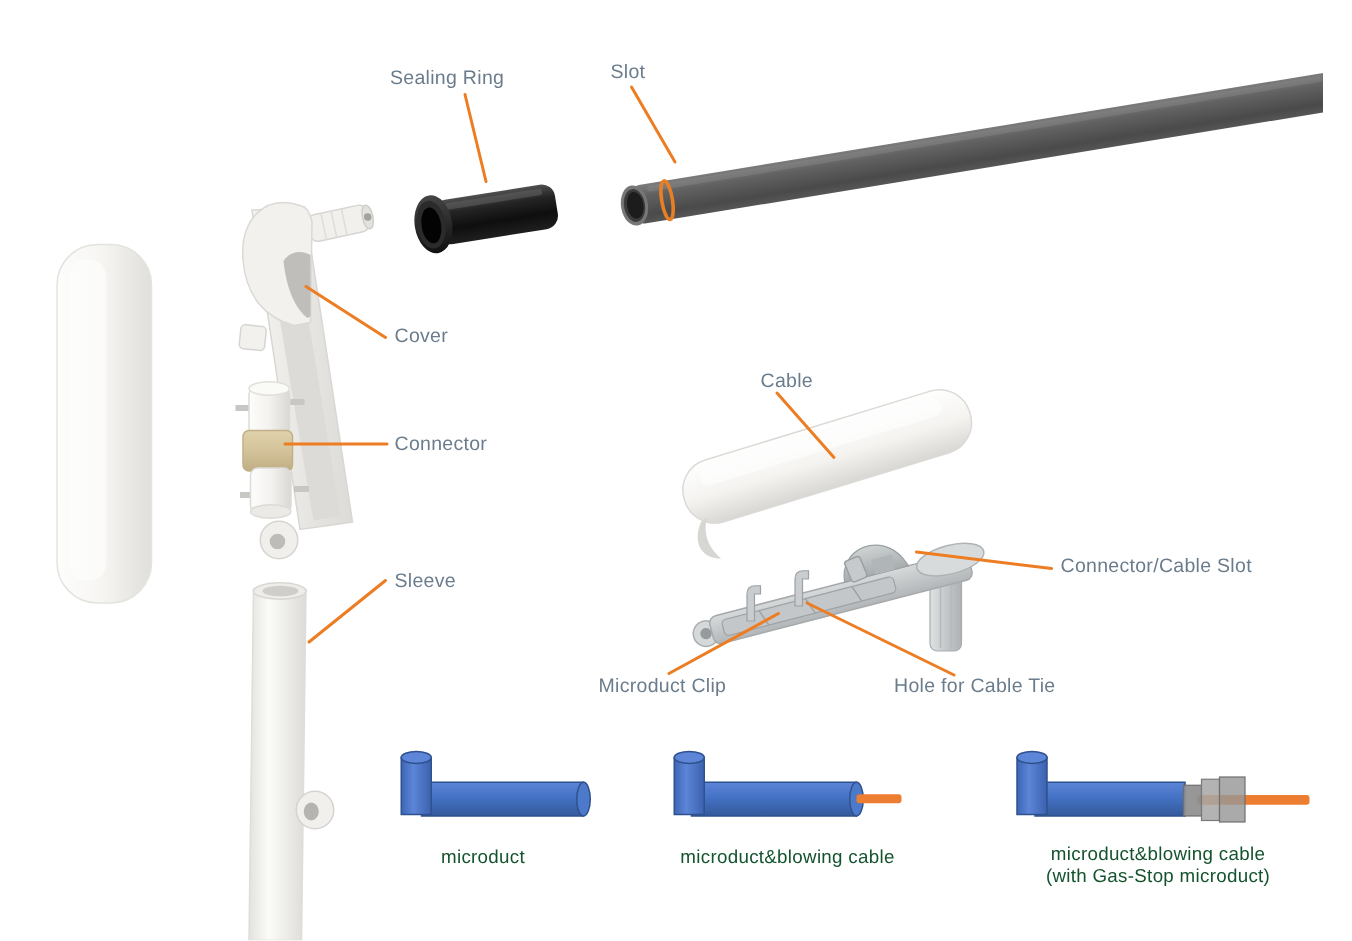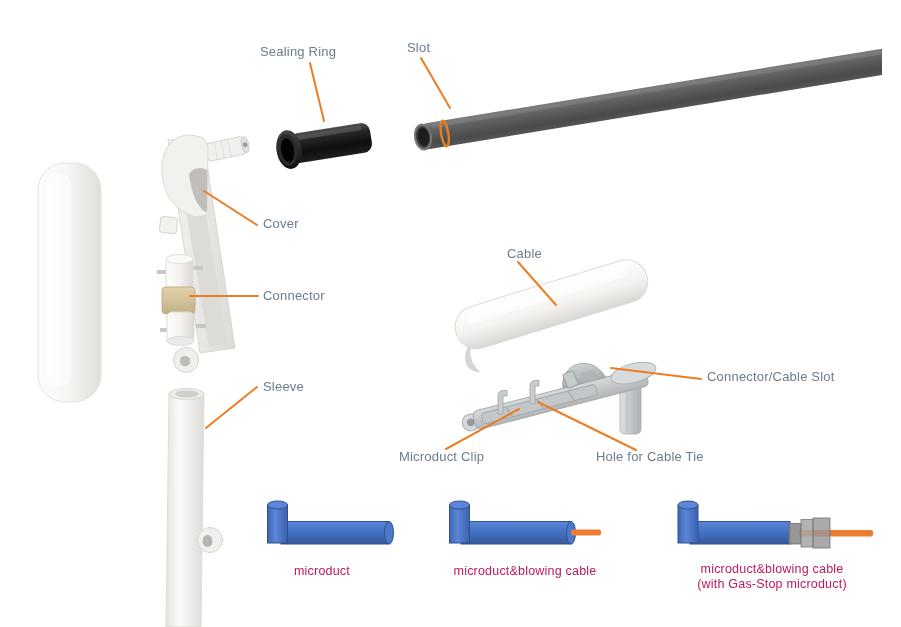--- a/index.html
+++ b/index.html
@@ -6,21 +6,21 @@
   .stage{
     position:relative;width:882px;height:627px;background:#ffffff;overflow:hidden;
     font-family:"Liberation Sans", sans-serif;
   }
   .stage svg{position:absolute;left:0;top:0;}
   .lbl{
     position:absolute;font-size:13px;line-height:1.1;color:#6b7c8d;
     letter-spacing:.2px;white-space:nowrap;
   }
   .caption{
-    position:absolute;font-size:12.5px;line-height:1.16;color:#be185d;
+    position:absolute;font-size:12.5px;line-height:1.16;color:#14532d;
     letter-spacing:.2px;white-space:nowrap;text-align:center;transform:translateX(-50%);
   }
 </style>
 </head>
 <body>
 
 <div class="stage">
 
 <svg width="901" height="627" viewBox="0 0 901 627">
   <defs>

